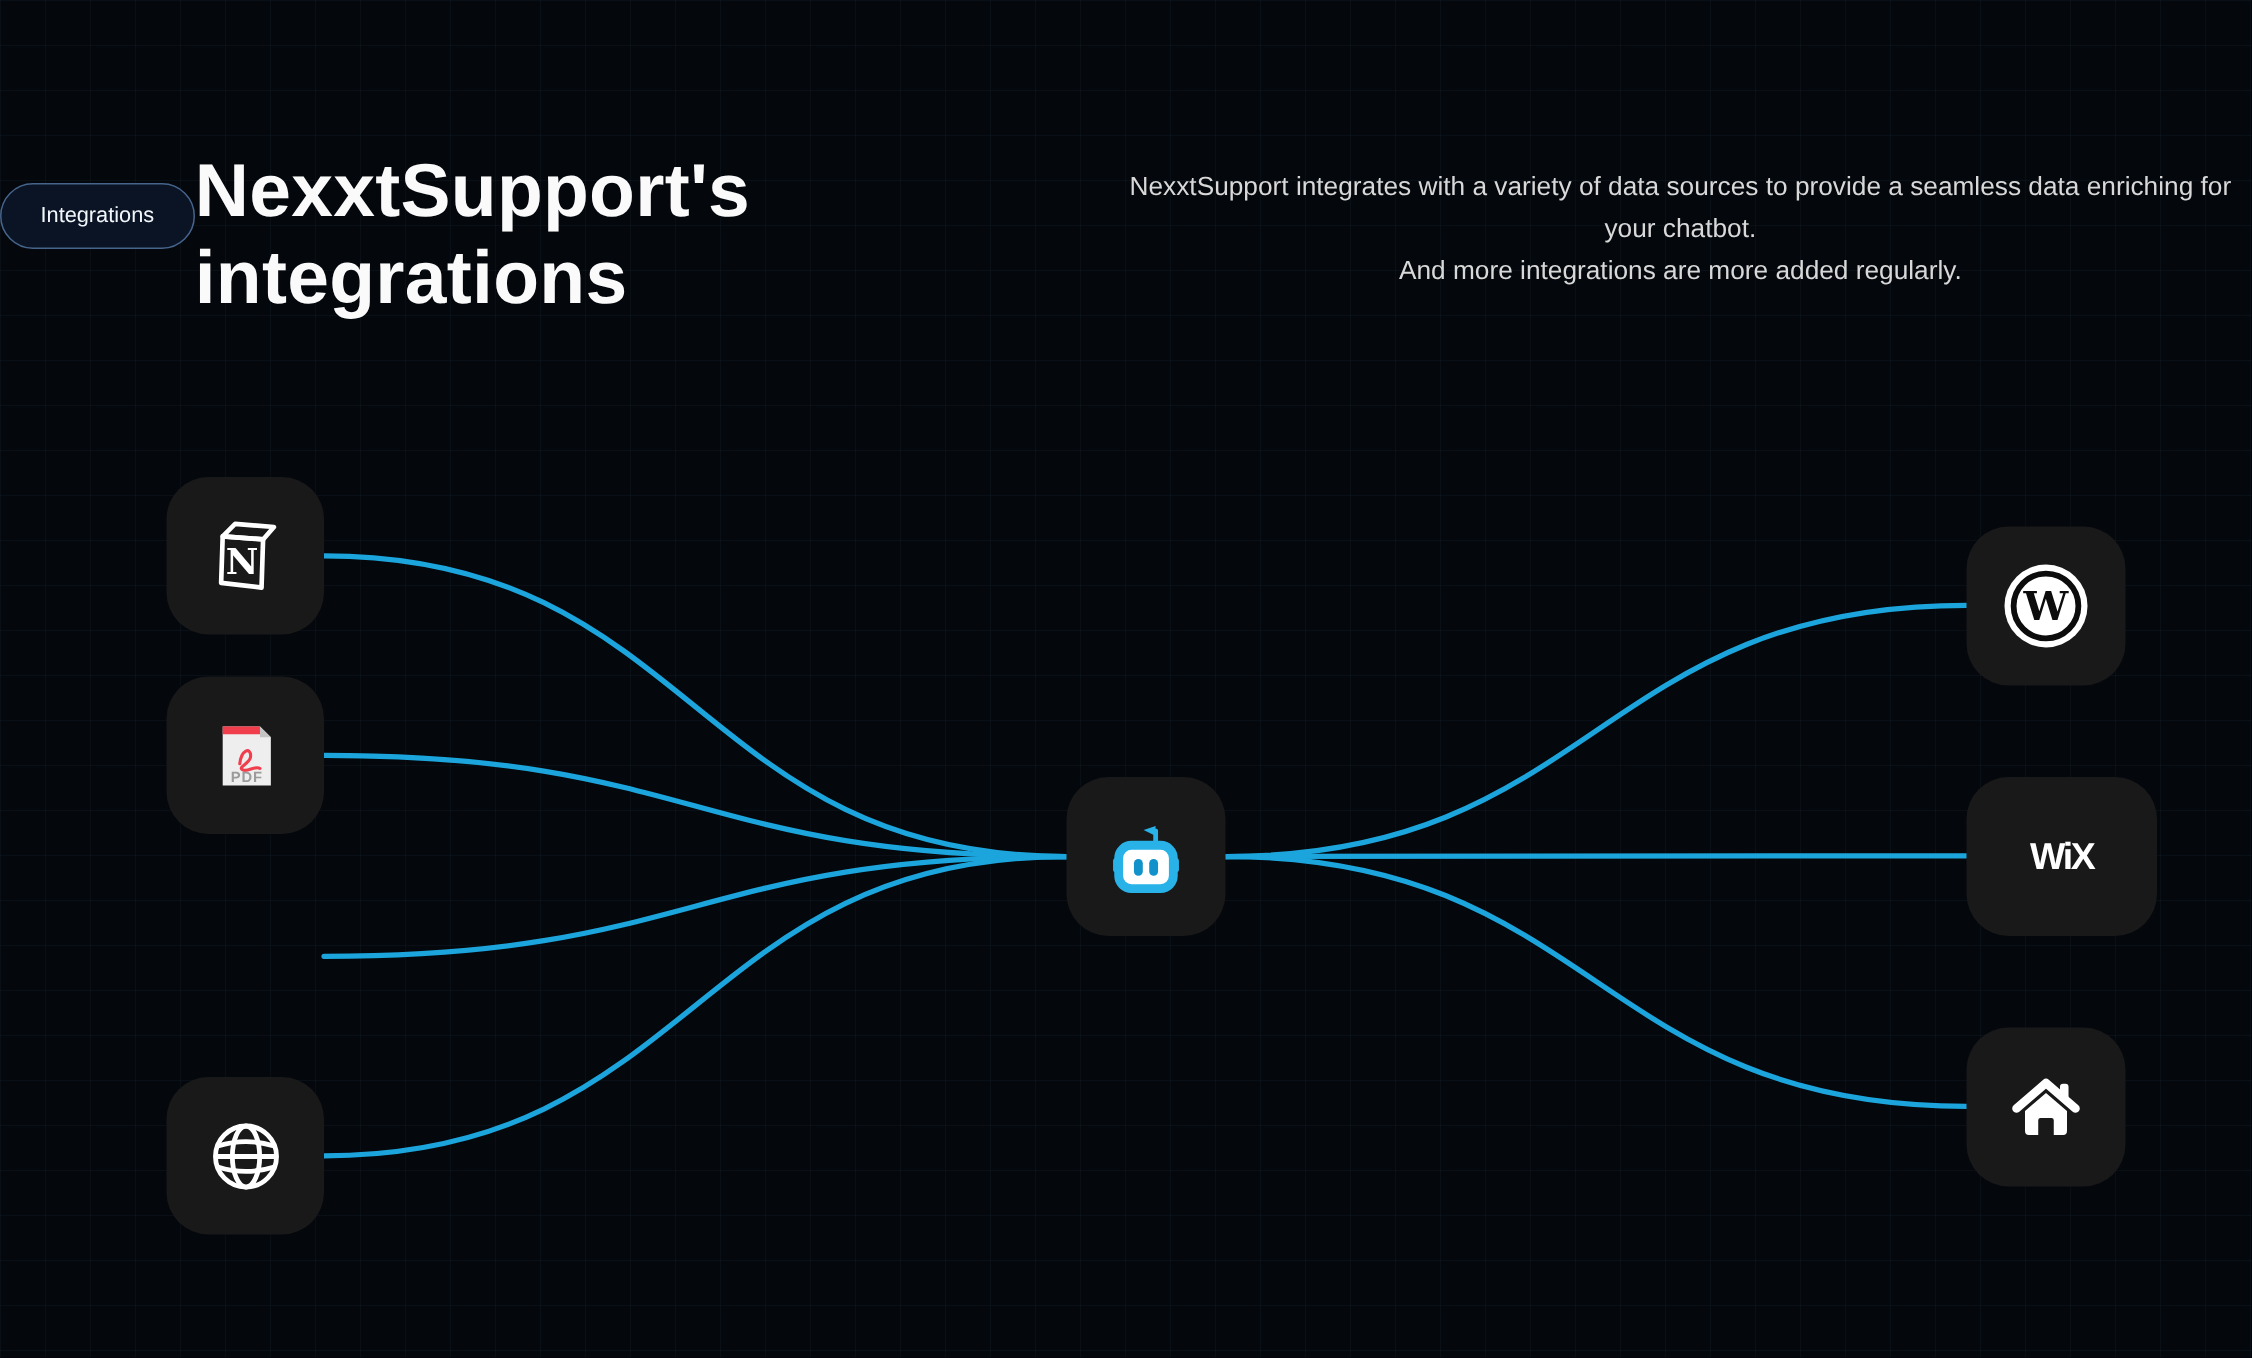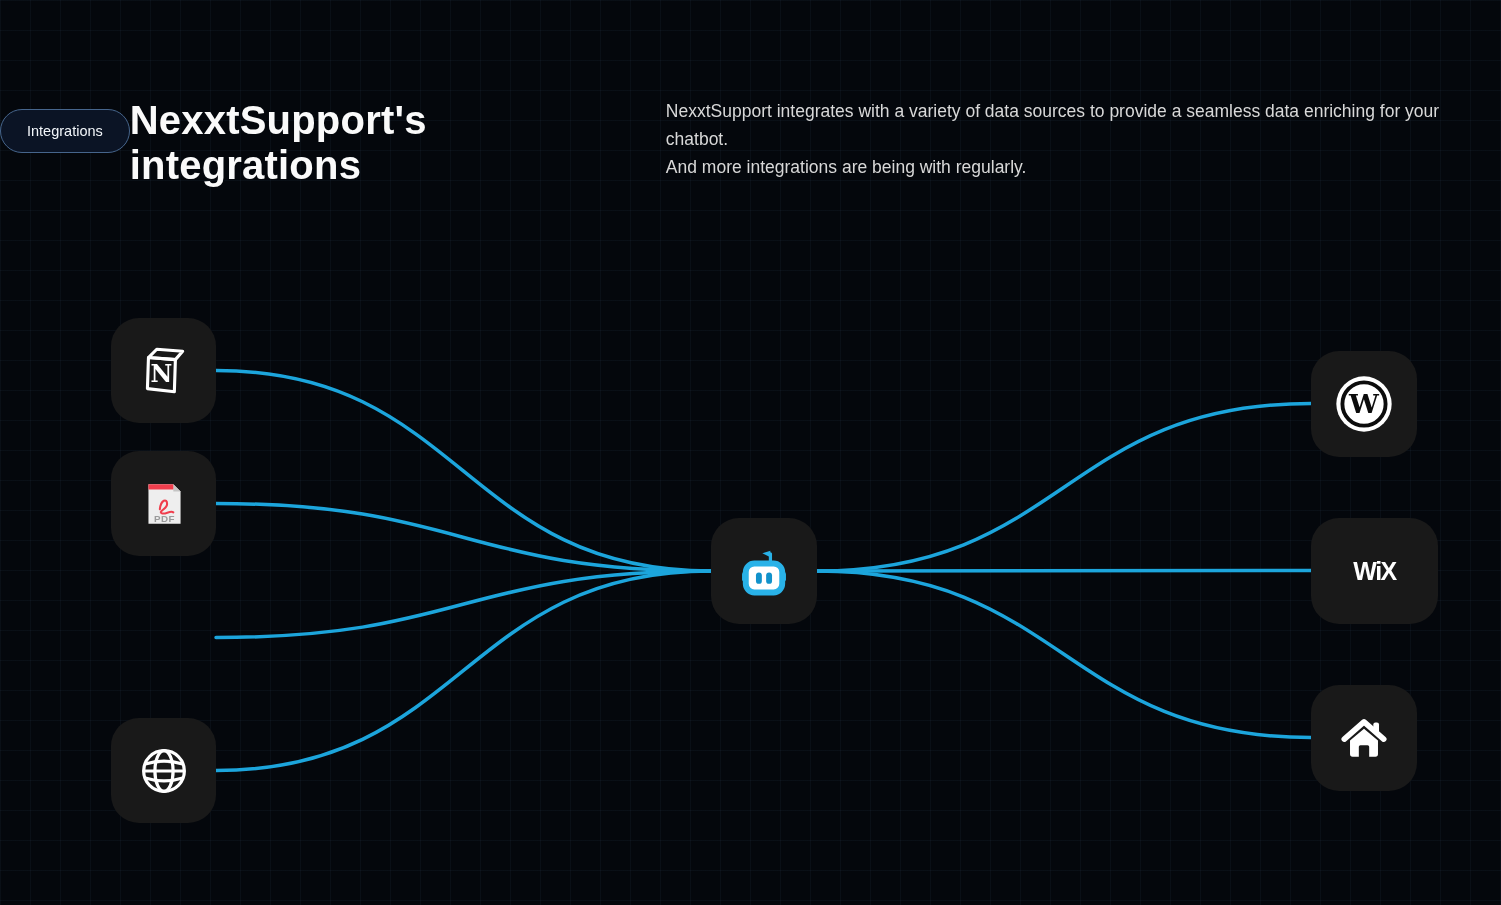--- a/index.html
+++ b/index.html
@@ -22,25 +22,25 @@
   .badge{
     display:inline-flex;align-items:center;justify-content:center;
     height:42px;padding:0 26px;
     border-radius:24px;
     border:1px solid #46658c;
     background:#0b1425;
     color:#f2f6fa;font-size:14.5px;
   }
   .title{
     margin:24px 0 0 0;
-    color:#fafafa;font-size:40px;font-weight:600;letter-spacing:0.2px;
+    color:#fafafa;font-size:50px;font-weight:600;letter-spacing:0.2px;
   }
   .subtitle{
     margin-top:16px;
-    text-align:left;
+    text-align:center;
     color:#d8d8d8;font-size:17.5px;line-height:28px;font-weight:400;
   }
   .diagram{position:absolute;inset:0;}
   .connections{position:absolute;left:0;top:0;width:1501px;height:905px;}
   .connections path{fill:none;stroke:#1CA5DC;stroke-width:3.5;stroke-linecap:round;}
   .card{
     position:absolute;
     width:105px;height:105px;
     background:#191919;
     border-radius:28px;
@@ -55,21 +55,21 @@
 
 <div class="page">
 
   <div class="hero">
     <div class="badge">
       <span>Integrations</span>
     </div>
     <h1 class="title">NexxtSupport's integrations</h1>
     <div class="subtitle">
       <div>NexxtSupport integrates with a variety of data sources to provide a seamless data enriching for your chatbot.</div>
-      <div>And more integrations are being with regularly.</div>
+      <div>And more integrations are more added regularly.</div>
     </div>
   </div>
 
   <div class="diagram">
 
     <svg class="connections" viewBox="0 0 1501 905">
       <path d="M216,370.5 C463,370.5 463,571 711,571" stroke="#1CA5DC"></path>
       <path d="M216,503.5 C463,503.5 463,571 711,571" stroke="#1CA5DC"></path>
       <path d="M216,637.5 C463,637.5 463,571 711,571" stroke="#1CA5DC"></path>
       <path d="M216,770.5 C463,770.5 463,571 711,571" stroke="#1CA5DC"></path>

